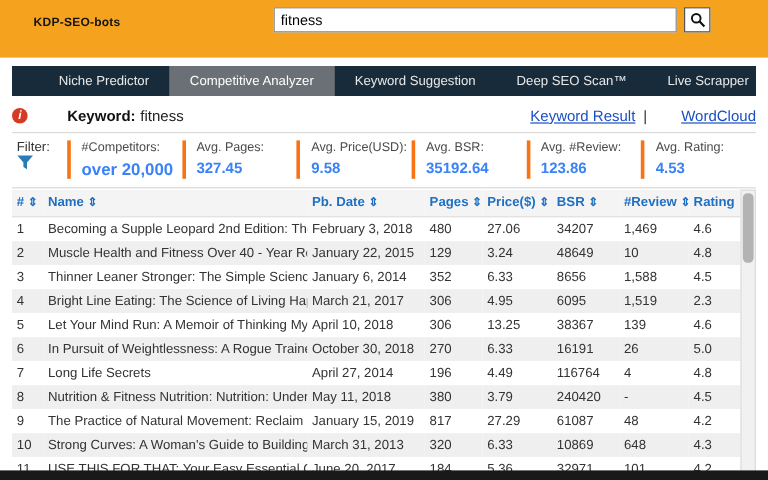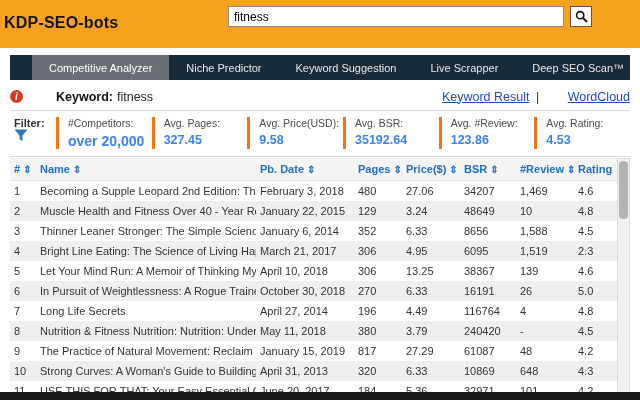--- a/index.html
+++ b/index.html
@@ -4,21 +4,21 @@
 <style>
   * { box-sizing: border-box; }
   html,body { margin:0; padding:0; }
   body {
     width:640px; height:400px; overflow:hidden; position:relative;
     font-family:"Liberation Sans", sans-serif; background:#ffffff; color:#222;
   }
 
   
   .app-header { position:relative; height:48px; background:#f5a31f; }
-  .app-title { position:absolute; left:4px; top:14px; font-size:16px; font-weight:bold; color:#141414; letter-spacing:.2px; }
+  .app-title { position:absolute; left:28px; top:14px; font-size:10px; font-weight:bold; color:#141414; letter-spacing:.2px; }
   .search-group { position:absolute; left:228px; top:6px; display:flex; align-items:center; }
   .search-input {
     width:336px; height:21px; border:1px solid #8a8a8a; background:#fff;
     font-family:"Liberation Sans", sans-serif; font-size:12px; padding:0 5px; outline:none;
   }
   .search-btn {
     width:22px; height:21px; margin-left:6px; background:#fff; border:1px solid #555;
     display:flex; align-items:center; justify-content:center; cursor:pointer; padding:0;
   }
   .search-btn svg { display:block; }
@@ -39,21 +39,21 @@
   .kw-label { font-size:12.5px; font-weight:bold; color:#111;margin-left:28px; }
   .kw-value { font-size:12.5px; margin-left:4px; color:#222; }
   .kw-links { margin-left:auto; font-size:12.5px; }
   .kw-link { color:#1a4fc4; text-decoration:underline; cursor:pointer;margin-left:22px; }
   .kw-sep { color:#333; margin:0 3px; }
 
   .rule { border:none; border-top:1px solid #d9d9d9; margin:0; }
 
   
   .stats-row { display:flex; align-items:stretch; padding:6px 0 7px 4px; }
-  .filter-block { width:42px; display:flex; flex-direction:column; gap:0;font-weight:bold; }
+  .filter-block { width:42px; display:flex; flex-direction:column; gap:0; }
   .filter-label { font-size:11px; color:#333; }
   .filter-icon { cursor:pointer; line-height:0; }
   .stat { flex:1; border-left:3px solid #f97316; padding-left:9px; display:flex; flex-direction:column; gap:4px; min-width:0; }
   .stat-label { font-size:10.5px; color:#4a4a4a; white-space:nowrap; }
   .stat-value { font-size:12.5px; font-weight:bold; color:#3b82f6; white-space:nowrap; }
   .stat:nth-child(2) .stat-value { font-size:14px; }
 
   
   .table-wrap { position:relative; margin-top:1px; }
   table { border-collapse:collapse; table-layout:fixed; width:607px; }
@@ -87,25 +87,25 @@
         <svg width="13" height="13" viewBox="0 0 13 13">
           <circle cx="5.2" cy="5.2" r="3.6" fill="none" stroke="#111" stroke-width="1.6"></circle>
           <line x1="8" y1="8" x2="12" y2="12" stroke="#111" stroke-width="1.8"></line>
         </svg>
       </span>
     </button>
   </div>
 </div>
 
 <div class="nav-bar">
+    <div class="tab">Niche Predictor</div>
     <div class="tab active">Competitive Analyzer</div>
-    <div class="tab">Niche Predictor</div>
     <div class="tab">Keyword Suggestion</div>
+    <div class="tab">Deep SEO Scan™</div>
     <div class="tab">Live Scrapper</div>
-    <div class="tab">Deep SEO Scan™</div>
   </div>
 
 <div class="content">
 
   <div class="keyword-row">
     <span class="info-icon">i</span>
     <span class="kw-label">Keyword:</span>
     <span class="kw-value">fitness</span>
     <span class="kw-links">
       <span class="kw-link">Keyword Result</span>
@@ -265,21 +265,21 @@
             <td>January 15, 2019</td>
             <td>817</td>
             <td>27.29</td>
             <td>61087</td>
             <td>48</td>
             <td>4.2</td>
           </tr>
           <tr>
             <td>10</td>
             <td>Strong Curves: A Woman's Guide to Building ...</td>
-            <td>April 31, 2013</td>
+            <td>March 31, 2013</td>
             <td>320</td>
             <td>6.33</td>
             <td>10869</td>
             <td>648</td>
             <td>4.3</td>
           </tr>
           <tr>
             <td>11</td>
             <td>USE THIS FOR THAT: Your Easy Essential Oi...</td>
             <td>June 20, 2017</td>

